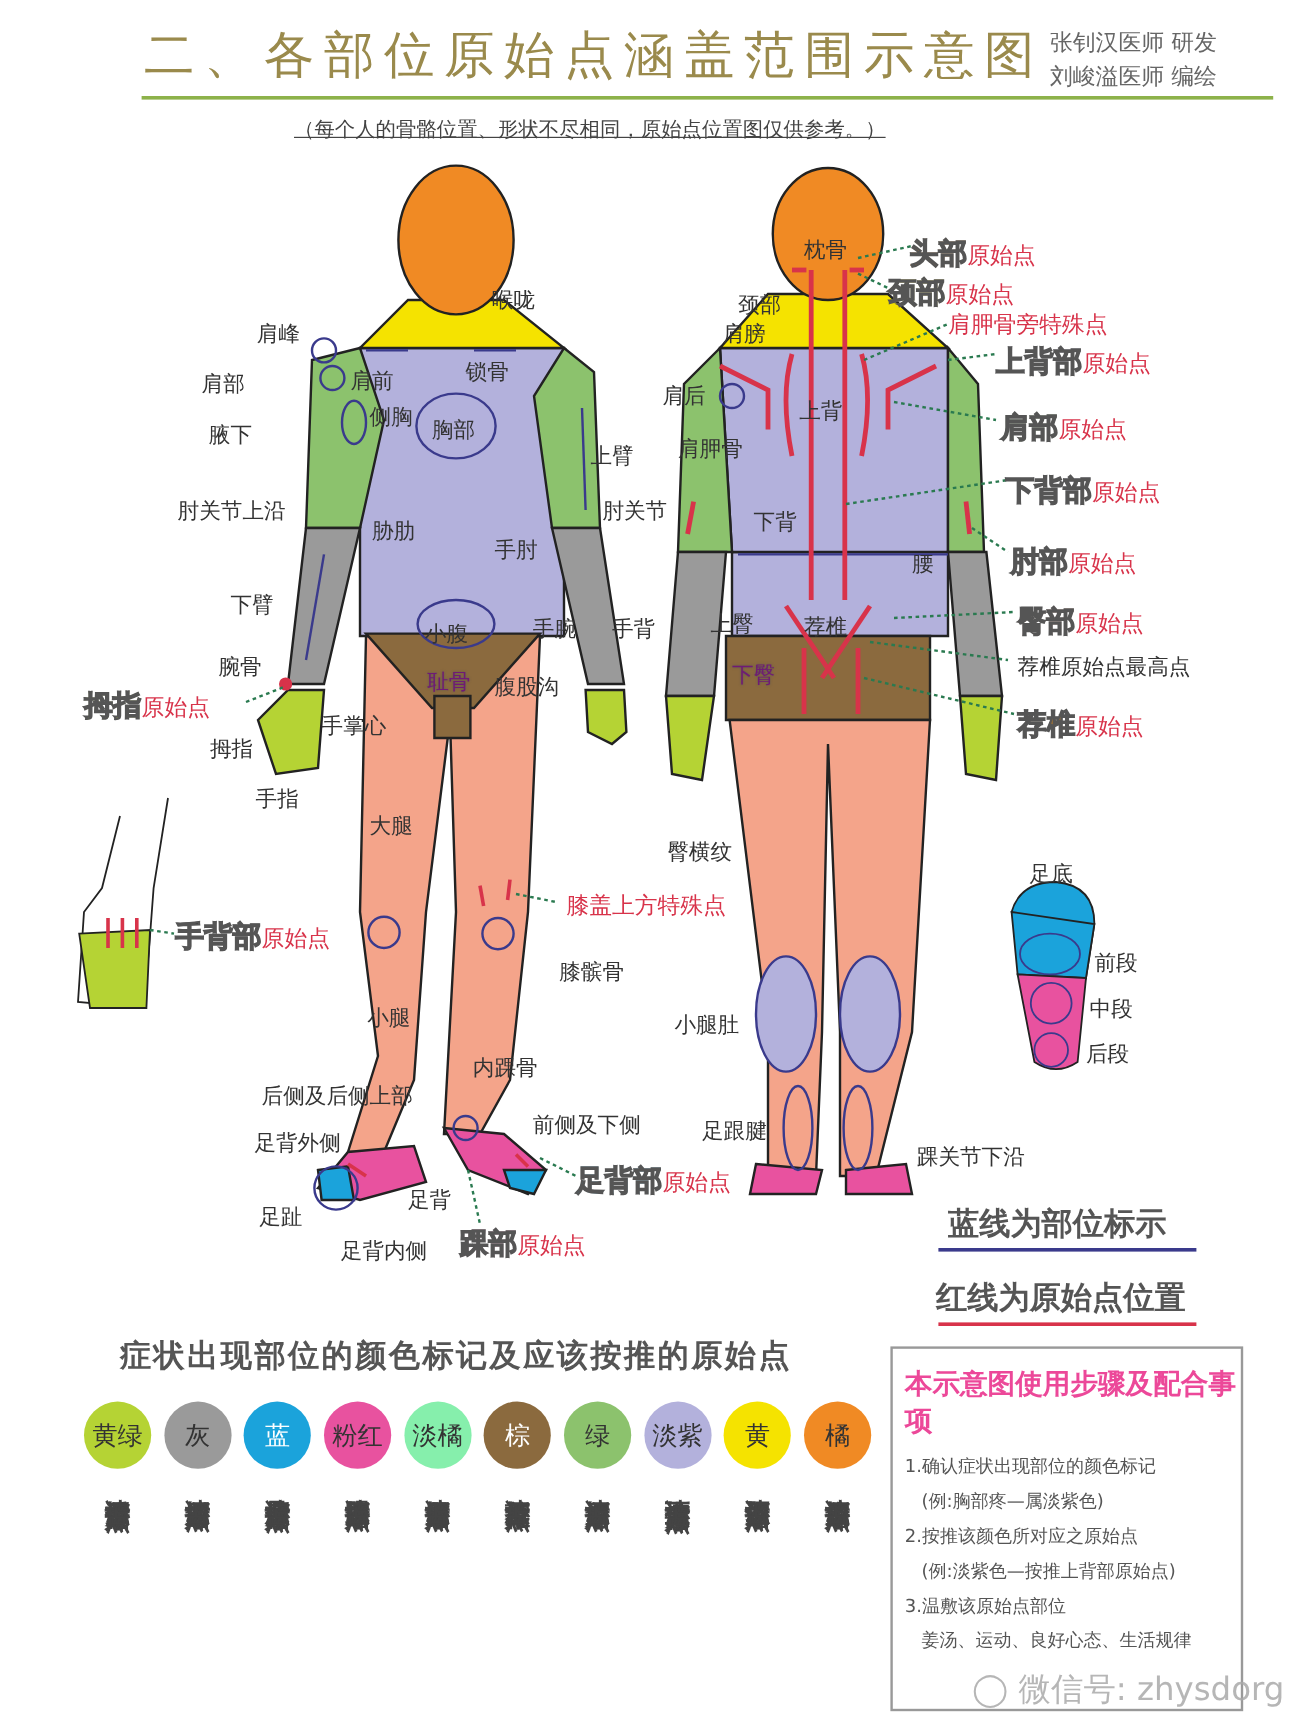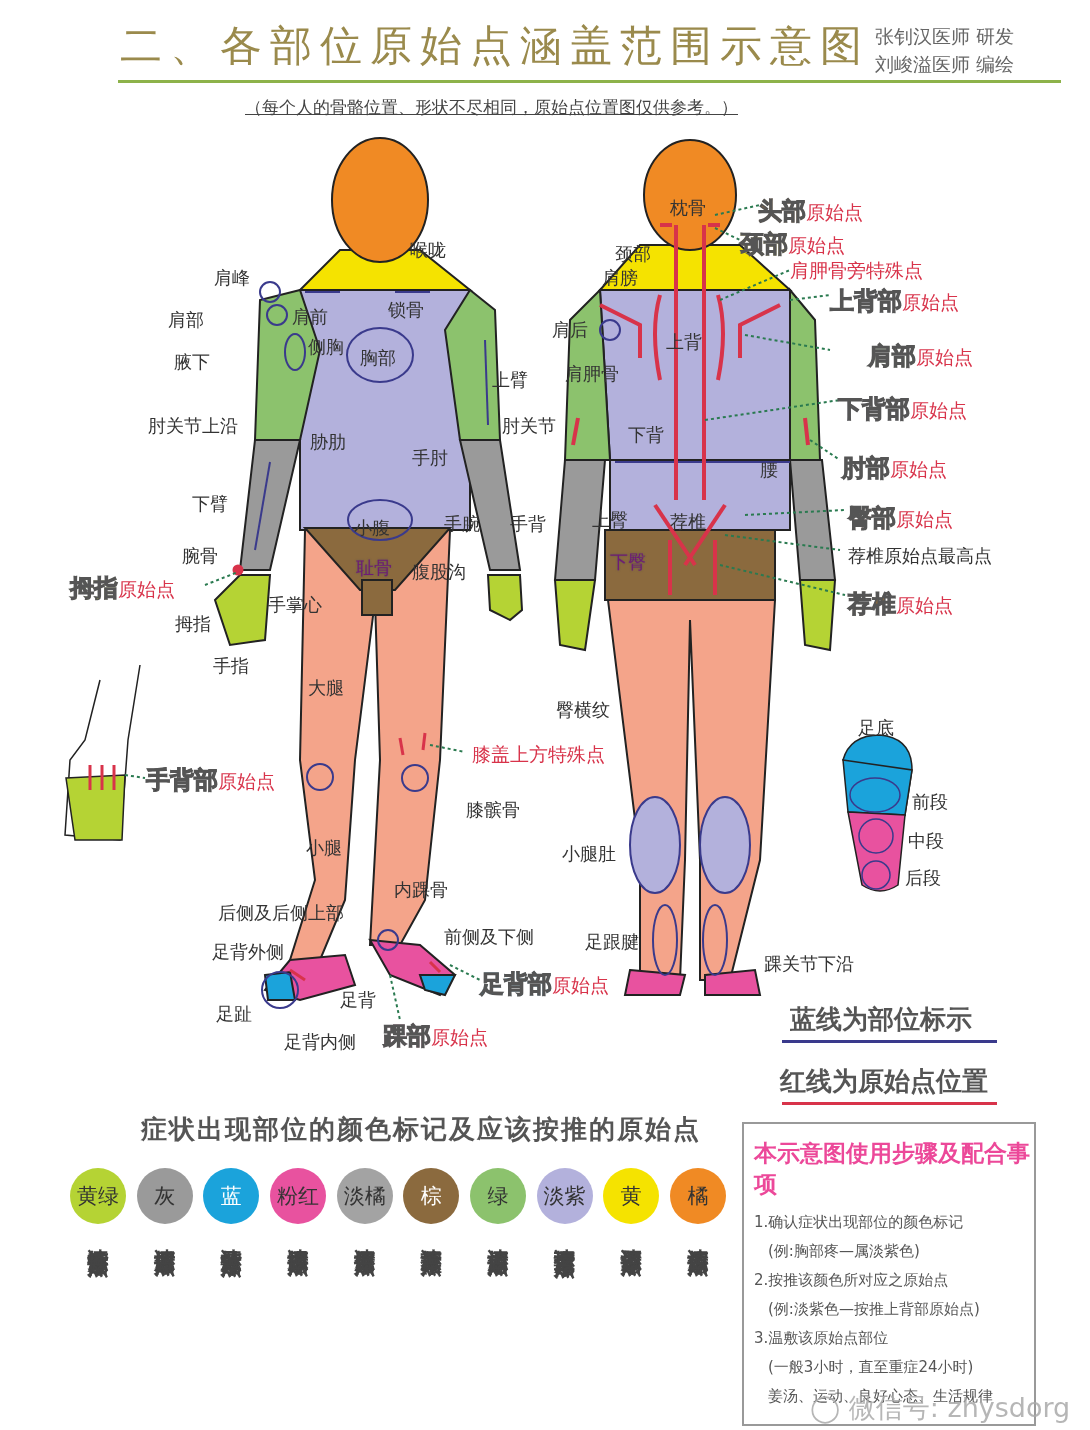--- a/index.html
+++ b/index.html
@@ -9,21 +9,21 @@
   .authors{left:875px;top:22px;font-size:19px;color:#666;line-height:28px;}
   .rule{left:118px;top:80px;width:943px;height:3px;background:#8db24a;}
   .subtitle{left:245px;top:96px;font-size:17px;color:#444;text-decoration:underline;}
   .lbl{position:absolute;font-size:18px;color:#333;white-space:nowrap;}
   .lbl.w{color:#701a75;text-shadow:0 0 2px #555;}
   .pt{position:absolute;white-space:nowrap;font-weight:bold;}
   .pt .big{font-size:24px;font-weight:700;-webkit-text-stroke:1px #555;}
   .pt .red{font-size:19px;color:#d8334a;font-weight:normal;}
   .redlbl{position:absolute;font-size:19px;color:#d8334a;white-space:nowrap;}
   svg{position:absolute;left:0;top:0;}
-  .legend-title{left:100px;top:1112px;font-size:26px;font-weight:bold;color:#555;letter-spacing:2px;margin-left:41px;}
+  .legend-title{left:100px;top:1112px;font-size:26px;font-weight:bold;color:#555;letter-spacing:2px;}
   .swatches{left:68px;top:1168px;width:660px;display:flex;justify-content:space-between;}
   .sw{width:60px;display:flex;flex-direction:column;align-items:center;}
   .circle{width:56px;height:56px;border-radius:50%;display:flex;align-items:center;justify-content:center;font-family:"DejaVu Serif","Liberation Serif",serif;font-size:21px;color:#333;}
   .vtext{writing-mode:vertical-rl;font-size:21px;color:#444;margin-top:8px;letter-spacing:1px;font-weight:bold;}
   .notes{left:742px;top:1122px;width:290px;height:300px;border:2px solid #999;background:#fff;}
   .notes h3{margin:14px 0 8px 10px;font-size:23px;font-weight:bold;color:#ec4899;}
   .notes p{margin:0 0 0 10px;font-size:15px;color:#555;line-height:29px;}
   .notes p.ind{margin-left:24px;}
   .keytxt{font-size:26px;font-weight:bold;color:#555;}
   .watermark{left:810px;top:1362px;font-size:27px;color:#aaa;opacity:.85;margin-top:28px;}
@@ -237,21 +237,21 @@
 <div class="pt" style="left:758px;top:195px">
   <span class="big" style="color:#f08a24">头部</span><span class="red">原始点</span>
 </div>
 <div class="pt" style="left:740px;top:228px">
   <span class="big" style="color:#f5e300">颈部</span><span class="red">原始点</span>
 </div>
 <div class="redlbl" style="left:790px;top:258px">肩胛骨旁特殊点</div>
 <div class="pt" style="left:830px;top:285px">
   <span class="big" style="color:#b3b1dc">上背部</span><span class="red">原始点</span>
 </div>
-<div class="pt" style="left:868px;top:340px">
+<div class="pt" style="left:834px;top:340px">
   <span class="big" style="color:#8cc26d">肩部</span><span class="red">原始点</span>
 </div>
 <div class="pt" style="left:838px;top:393px">
   <span class="big" style="color:#b3b1dc">下背部</span><span class="red">原始点</span>
 </div>
 <div class="pt" style="left:842px;top:452px">
   <span class="big" style="color:#9a9a9a">肘部</span><span class="red">原始点</span>
 </div>
 <div class="pt" style="left:848px;top:502px">
   <span class="big" style="color:#f4a48a">臀部</span><span class="red">原始点</span>
@@ -283,21 +283,21 @@
     </div>
   <div class="sw">
       <div class="circle" style="background:#1ba3db;color:#fff">蓝</div>
       <div class="vtext">请按足背部原始点</div>
     </div>
   <div class="sw">
       <div class="circle" style="background:#e8529f">粉红</div>
       <div class="vtext">请按踝部原始点</div>
     </div>
   <div class="sw">
-      <div class="circle" style="background:#a3a3a3">淡橘</div>
+      <div class="circle" style="background:#86efac">淡橘</div>
       <div class="vtext">请按臀部原始点</div>
     </div>
   <div class="sw">
       <div class="circle" style="background:#8b6a3e;color:#fff">棕</div>
       <div class="vtext">请按荐椎原始点</div>
     </div>
   <div class="sw">
       <div class="circle" style="background:#8cc26d">绿</div>
       <div class="vtext">请按肩部原始点</div>
     </div>
@@ -315,19 +315,18 @@
     </div>
 </div>
 
 <div class="abs notes">
   <h3>本示意图使用步骤及配合事项</h3>
   <p>1.确认症状出现部位的颜色标记</p>
   <p class="ind">(例:胸部疼—属淡紫色)</p>
   <p>2.按推该颜色所对应之原始点</p>
   <p class="ind">(例:淡紫色—按推上背部原始点)</p>
   <p>3.温敷该原始点部位</p>
-  <p class="ind">(一般3小时，直至重症24小时)</p>
   <p class="ind">姜汤、运动、良好心态、生活规律</p>
 </div>
 <div class="abs watermark">
   <span>◯</span>
   <span>微信号: zhysdorg</span>
 </div>
 
 </body></html>

